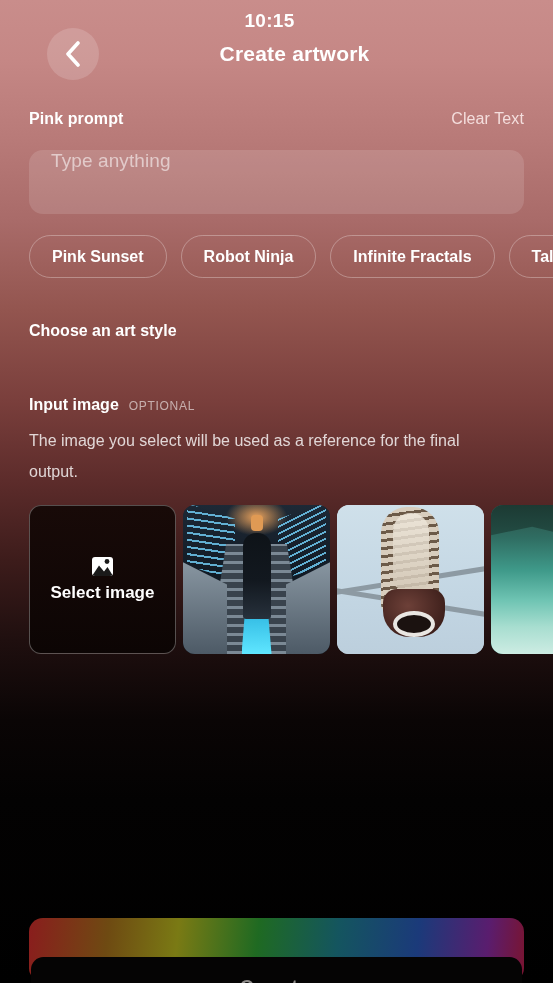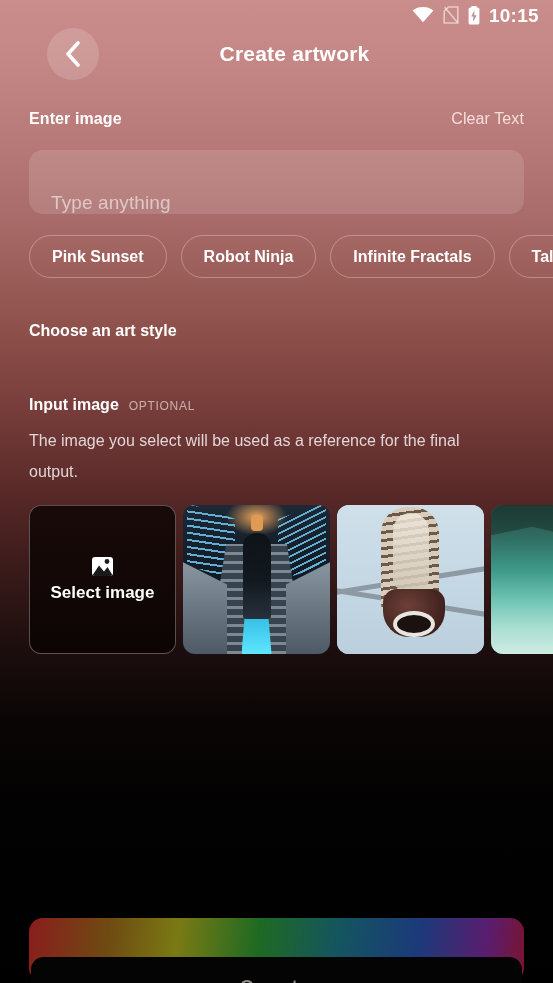--- a/index.html
+++ b/index.html
@@ -28,20 +28,21 @@
         #030202 800px,
         #000000 983px);
   }
 
   
   .statusbar {
     position:absolute; top:0; left:0; width:553px; height:30px;
     display:flex; align-items:center; justify-content:flex-end;
     gap:9px; padding-right:14px;
     color:#ffffff;
+    flex-direction:column;
   }
   .status-time {
     font-size:19px; font-weight:bold; letter-spacing:0.3px;
     color:#ffffff; line-height:1;
   }
   .sicon { display:block; }
 
   
   .header {
     position:absolute; top:28px; left:18px; width:553px; height:54px;
@@ -72,21 +73,21 @@
   .clear-text {
     font-size:16px; color:#f4dedd; cursor:pointer;
     letter-spacing:0.1px;
   }
 
   .prompt-field {
     position:absolute; top:150px; left:29px;
     width:495px; height:64px;
     border-radius:14px;
     background:rgba(255,255,255,0.13);
-    display:flex; align-items:flex-end;
+    display:flex; align-items:flex-start;
     padding:0 22px;
     cursor:text;
   }
   .prompt-field .ph {
     font-size:19px; color:rgba(255,255,255,0.56);
     letter-spacing:0.1px;
   }
 
   
   .chips {
@@ -299,21 +300,21 @@
   <div class="header">
     <div class="back-btn">
       <svg width="16" height="26" viewBox="0 0 16 26">
         <path d="M13 2 3 13l10 11" fill="none" stroke="#ffffff" stroke-width="3.6" stroke-linecap="round" stroke-linejoin="round"></path>
       </svg>
     </div>
     <div class="page-title">Create artwork</div>
   </div>
 
   <div class="prompt-row">
-    <span class="prompt-label">Enter image</span>
+    <span class="prompt-label">Pink prompt</span>
     <span class="clear-text">Clear Text</span>
   </div>
 
   <div class="prompt-field">
     <span class="ph">Type anything</span>
   </div>
 
   <div class="chips">
     <div class="chip">Pink Sunset</div>
     <div class="chip">Robot Ninja</div>

